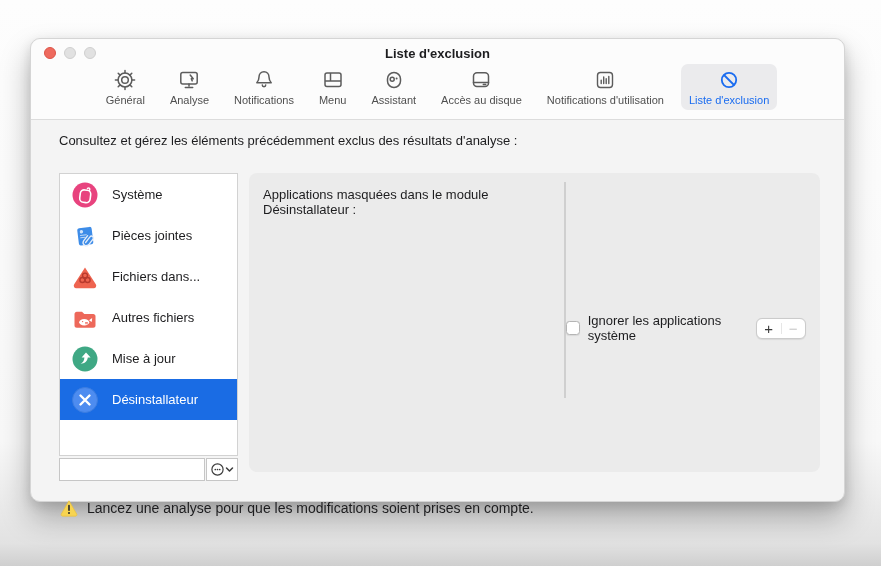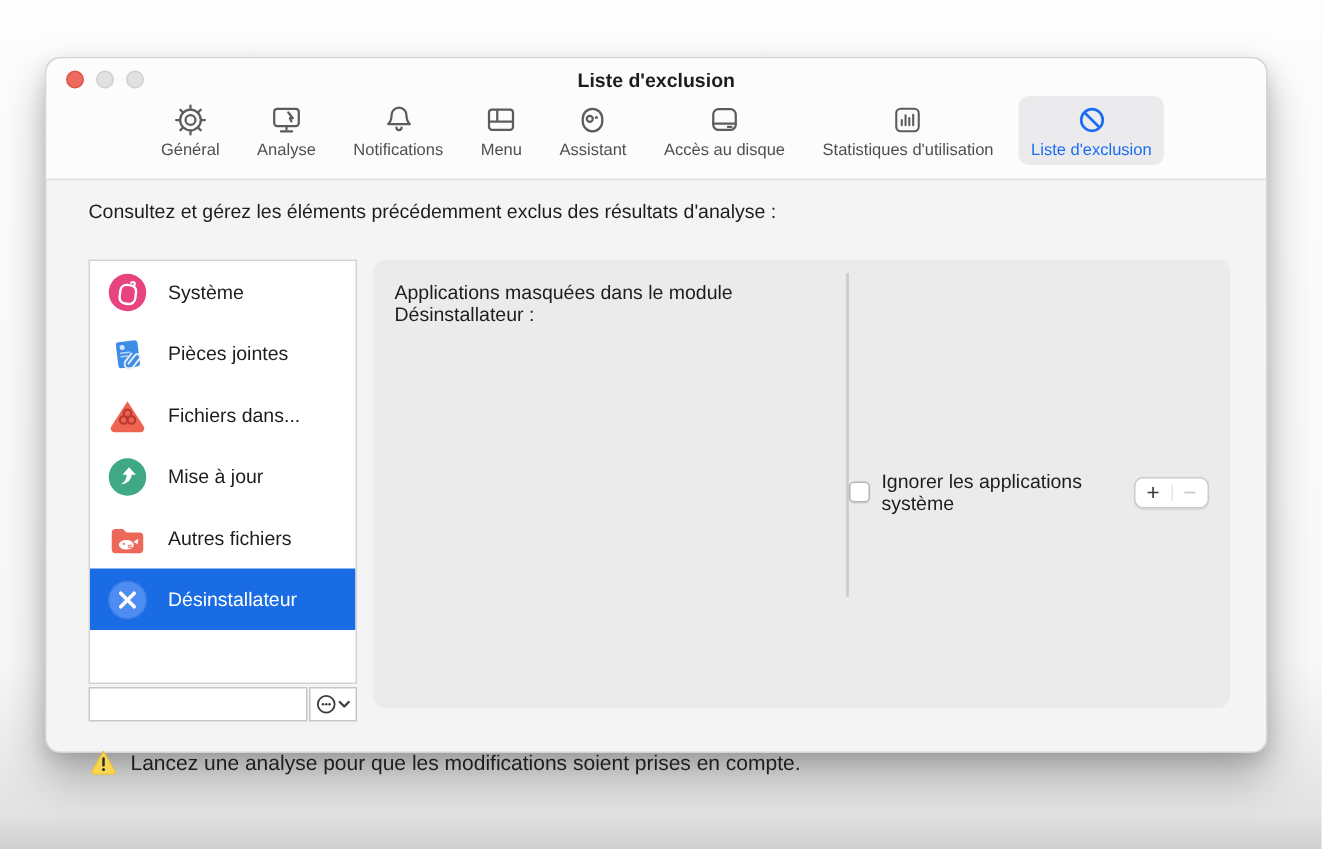--- a/index.html
+++ b/index.html
@@ -163,21 +163,21 @@
         <span>Accès au disque</span>
       </div>
 
       <div class="tb-item">
         <span class="ticon">
           <svg width="26" height="26" viewBox="0 0 26 26" fill="none" stroke="currentColor" stroke-width="1.4" stroke-linecap="round">
             <rect x="5.5" y="5.5" width="15" height="15" rx="3"></rect>
             <path d="M9.2 16.5v-3.4M11.7 16.5v-6.6M14.2 16.5v-4.8M16.8 16.5v-7"></path>
           </svg>
         </span>
-        <span>Statistiques d'utilisation</span>
+        <span>Notifications d'utilisation</span>
       </div>
 
       <div class="tb-item selected">
         <span class="ticon">
           <svg width="26" height="26" viewBox="0 0 26 26" fill="none" stroke="currentColor" stroke-width="1.8">
             <circle cx="13" cy="13" r="7.2"></circle>
             <path d="M8 8l10 10"></path>
           </svg>
         </span>
         <span>Liste d'exclusion</span>
@@ -229,38 +229,38 @@
                 <circle cx="16.6" cy="17" r="2.5" fill="none" stroke="#b83a2e" stroke-width="1.4"></circle>
                 <circle cx="14" cy="15.3" r="1.3" fill="#b83a2e"></circle>
               </svg>
             </span>
             <span>Fichiers dans...</span>
           </div>
 
           <div class="side-row">
             <span class="sicon">
               <svg width="28" height="28" viewBox="0 0 28 28">
-                <circle cx="14" cy="14" r="12.5" fill="#3fa884"></circle>
-                <path d="M15 7.5l-4.4 5h2.8c-.2 3.4-1.5 5-3.9 6.3 4.3-.2 6.9-2.6 7.3-6.3h2.8z" fill="#fff"></path>
-              </svg>
-            </span>
-            <span>Mise à jour</span>
-          </div>
-
-          <div class="side-row">
-            <span class="sicon">
-              <svg width="28" height="28" viewBox="0 0 28 28">
                 <path d="M3.5 10c0-1.3 1-2.3 2.3-2.3H11l2.3 2.3h9c1.2 0 2.2 1 2.2 2.2v9.3c0 1.3-1 2.3-2.3 2.3H5.8c-1.3 0-2.3-1-2.3-2.3z" fill="#ed685a"></path>
                 <path d="M18 16.2l3.2-2.1-.5 3.8z" fill="#fff"></path>
                 <ellipse cx="13.2" cy="18.2" rx="5" ry="3.2" fill="#fff"></ellipse>
                 <circle cx="11.6" cy="17.6" r=".7" fill="#ed685a"></circle>
                 <path d="M14.5 18.5h2M14.5 19.7h2" stroke="#ed685a" stroke-width=".8" stroke-linecap="round"></path>
               </svg>
             </span>
             <span>Autres fichiers</span>
+          </div>
+
+          <div class="side-row">
+            <span class="sicon">
+              <svg width="28" height="28" viewBox="0 0 28 28">
+                <circle cx="14" cy="14" r="12.5" fill="#3fa884"></circle>
+                <path d="M15 7.5l-4.4 5h2.8c-.2 3.4-1.5 5-3.9 6.3 4.3-.2 6.9-2.6 7.3-6.3h2.8z" fill="#fff"></path>
+              </svg>
+            </span>
+            <span>Mise à jour</span>
           </div>
 
           <div class="side-row selected">
             <span class="sicon">
               <svg width="28" height="28" viewBox="0 0 28 28">
                 <circle cx="14" cy="14" r="12.5" fill="#4d8cf0"></circle>
                 <path d="M9.5 9.5l9 9M18.5 9.5l-9 9" stroke="#fff" stroke-width="2.4" stroke-linecap="round"></path>
                 <circle cx="14" cy="14" r="12.5" fill="none" stroke="#3c7de0" stroke-width="1"></circle>
               </svg>
             </span>

